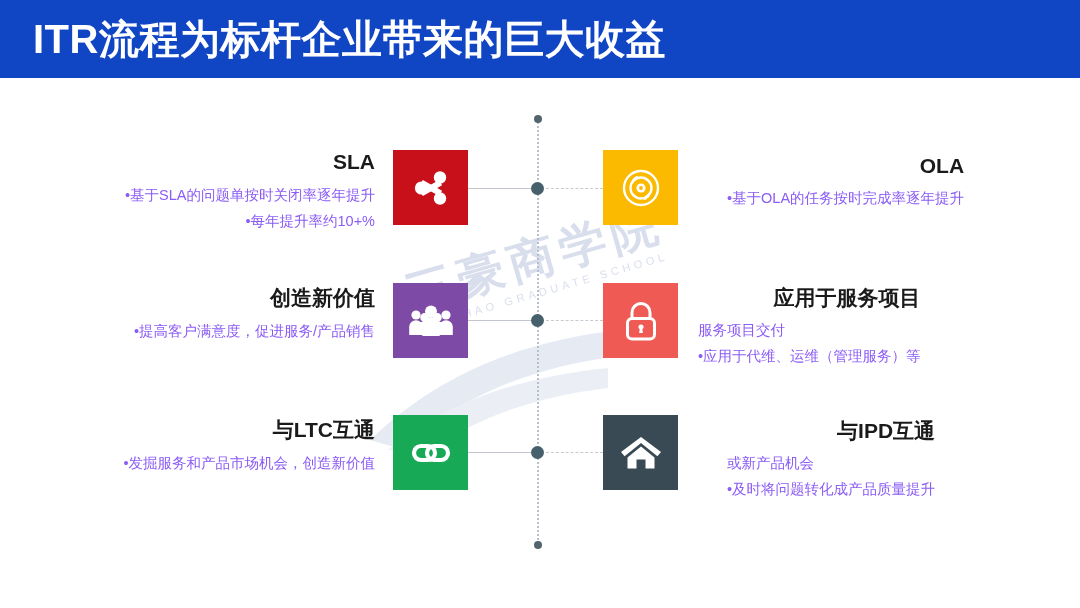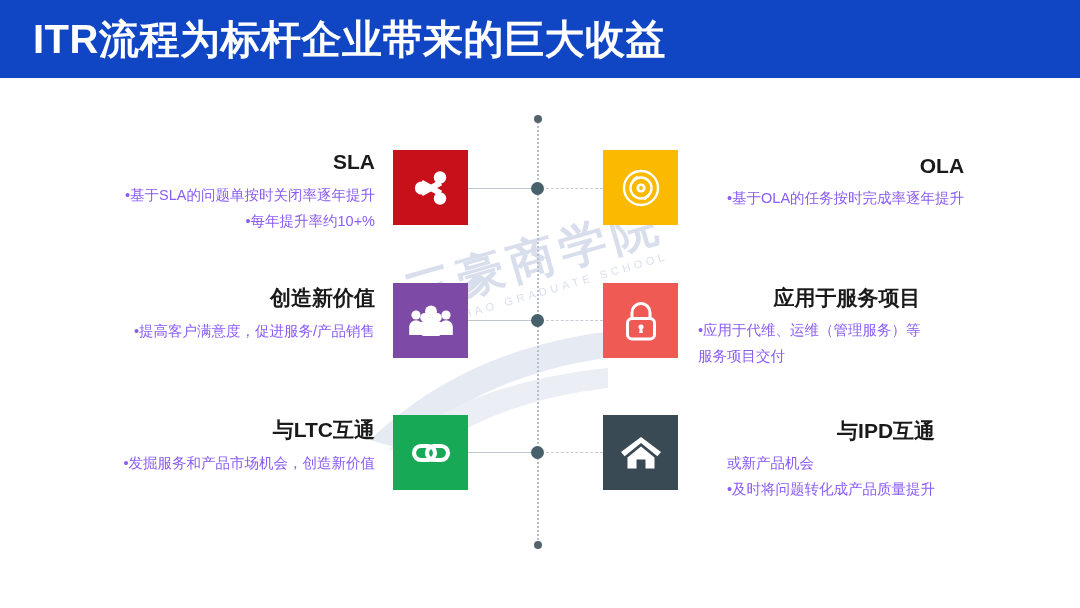--- a/index.html
+++ b/index.html
@@ -266,22 +266,22 @@
     </span>
   </div>
 
   <div class="block left-block" style="right:705px; top:284px;">
     <div class="block-title">创造新价值</div>
     <div class="block-bullet bullet-wrap">•提高客户满意度，促进服务/产品销售</div>
   </div>
 
   <div class="block right-block" style="left:698px; top:284px;">
     <div class="block-title">应用于服务项目</div>
+    <div class="block-bullet bullet-wrap">服务项目交付</div>
     <div class="block-bullet bullet-wrap">•应用于代维、运维（管理服务）等</div>
-    <div class="block-bullet bullet-wrap">服务项目交付</div>
   </div>
 
   <div class="connector-left" style="left:468px; top:452px; width:64px;"></div>
   <div class="connector-right" style="left:546px; top:452px; width:57px;"></div>
   <div class="node-dot" style="left:531px; top:446px;"></div>
 
   <div class="tile" style="left:393px; top:415px; background:#18a957;">
     <span>
       <svg width="48" height="30" viewBox="0 0 48 30">
         <g fill="none" stroke="#ffffff" stroke-width="4.2">

